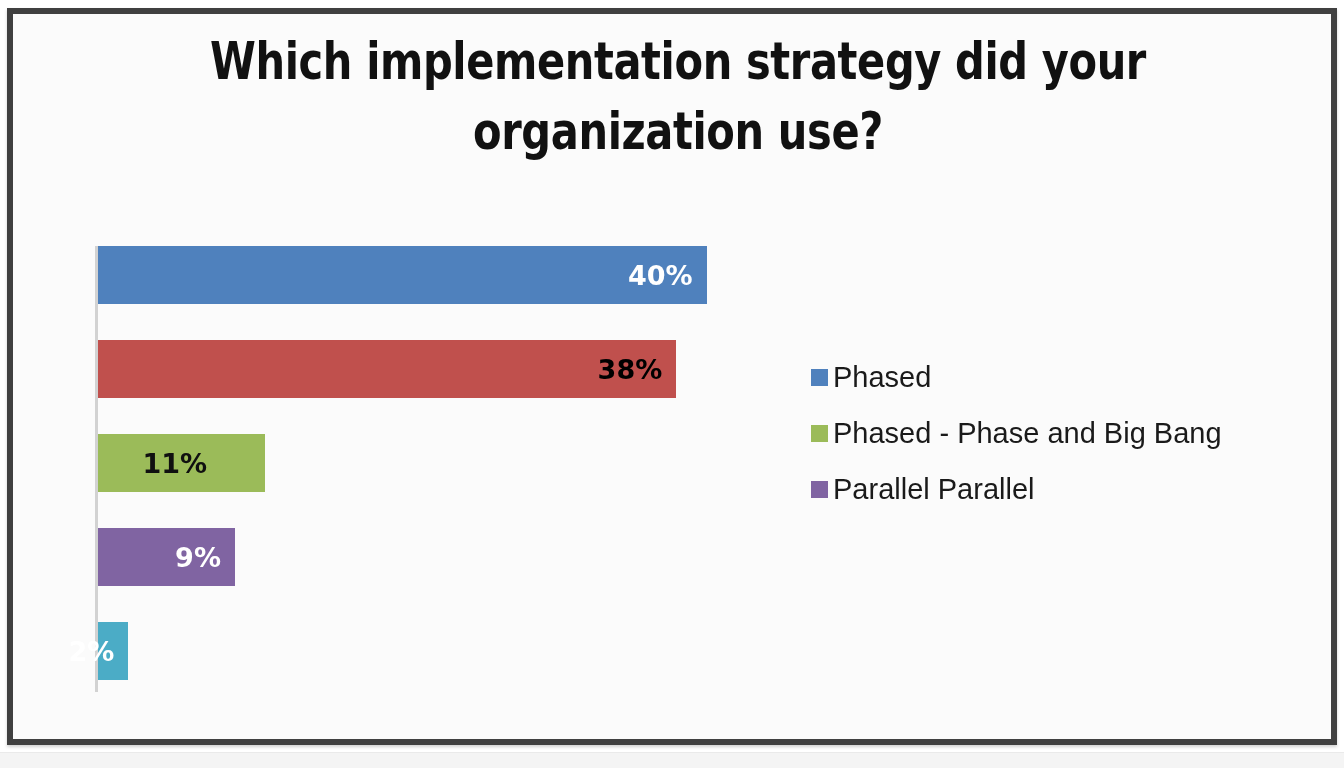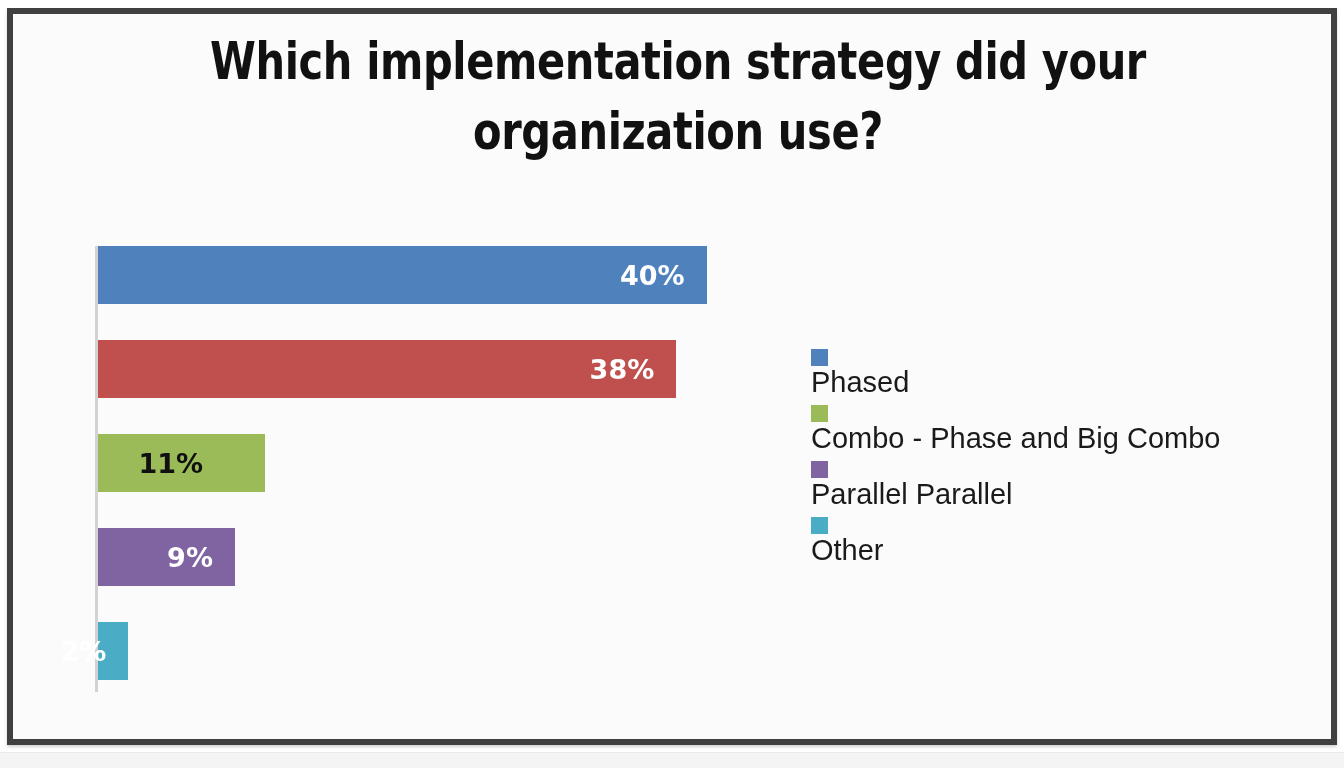--- a/index.html
+++ b/index.html
@@ -95,36 +95,36 @@
     box-sizing: border-box;
     display: flex;
     align-items: center;
     justify-content: flex-end;
   }
 
   .bar-label {
     font-family: "DejaVu Sans", sans-serif;
     font-weight: bold;
     font-size: 27px;
-    padding-right: 22px;
+    padding-right: 14px;
     white-space: nowrap;
   }
 
   
   #legend {
     position: absolute;
     left: 798px;
     top: 335px;
     width: 500px;
   }
 
   .legend-item {
     display: flex;
+    align-items: center;
     height: 56px;
-    flex-direction: column;
   }
 
   .legend-swatch {
     width: 17px;
     height: 17px;
     flex: 0 0 auto;
     margin-right: 5px;
   }
 
   .legend-text {
@@ -147,21 +147,21 @@
     <div id="plot">
       <div id="axis-line"></div>
       <div id="bars">
           <div class="bar-row" style="top: 0px;">
             <div class="bar" style="width: 608.696px; background: rgb(79, 129, 189);">
               <span class="bar-label" style="color: rgb(255, 255, 255);">40%</span>
             </div>
           </div>
           <div class="bar-row" style="top: 94px;">
             <div class="bar" style="width: 578.261px; background: rgb(192, 80, 77);">
-              <span class="bar-label" style="color: #ffffff;">38%</span>
+              <span class="bar-label" style="color: #000000;">38%</span>
             </div>
           </div>
           <div class="bar-row" style="top: 188px;">
             <div class="bar" style="width: 167.391px; background: rgb(155, 187, 89); justify-content: center;">
               <span class="bar-label" style="color: rgb(16, 16, 16);">11%</span>
             </div>
           </div>
           <div class="bar-row" style="top: 282px;">
             <div class="bar" style="width: 136.957px; background: rgb(128, 100, 162);">
               <span class="bar-label" style="color: rgb(255, 255, 255);">9%</span>
@@ -175,29 +175,25 @@
         </div>
     </div>
 
     <div id="legend">
         <div class="legend-item">
           <span class="legend-swatch" style="background: rgb(79, 129, 189);"></span>
           <span class="legend-text">Phased</span>
         </div>
         <div class="legend-item">
           <span class="legend-swatch" style="background: rgb(155, 187, 89);"></span>
-          <span class="legend-text">Combo - Phase and Big Combo</span>
+          <span class="legend-text">Phased - Phase and Big Bang</span>
         </div>
         <div class="legend-item">
           <span class="legend-swatch" style="background: rgb(128, 100, 162);"></span>
           <span class="legend-text">Parallel Parallel</span>
-        </div>
-        <div class="legend-item">
-          <span class="legend-swatch" style="background: rgb(75, 172, 198);"></span>
-          <span class="legend-text">Other</span>
         </div>
       </div>
 
   </div>
 
   <div id="under-strip"></div>
 
 </div>
 
 </body></html>

